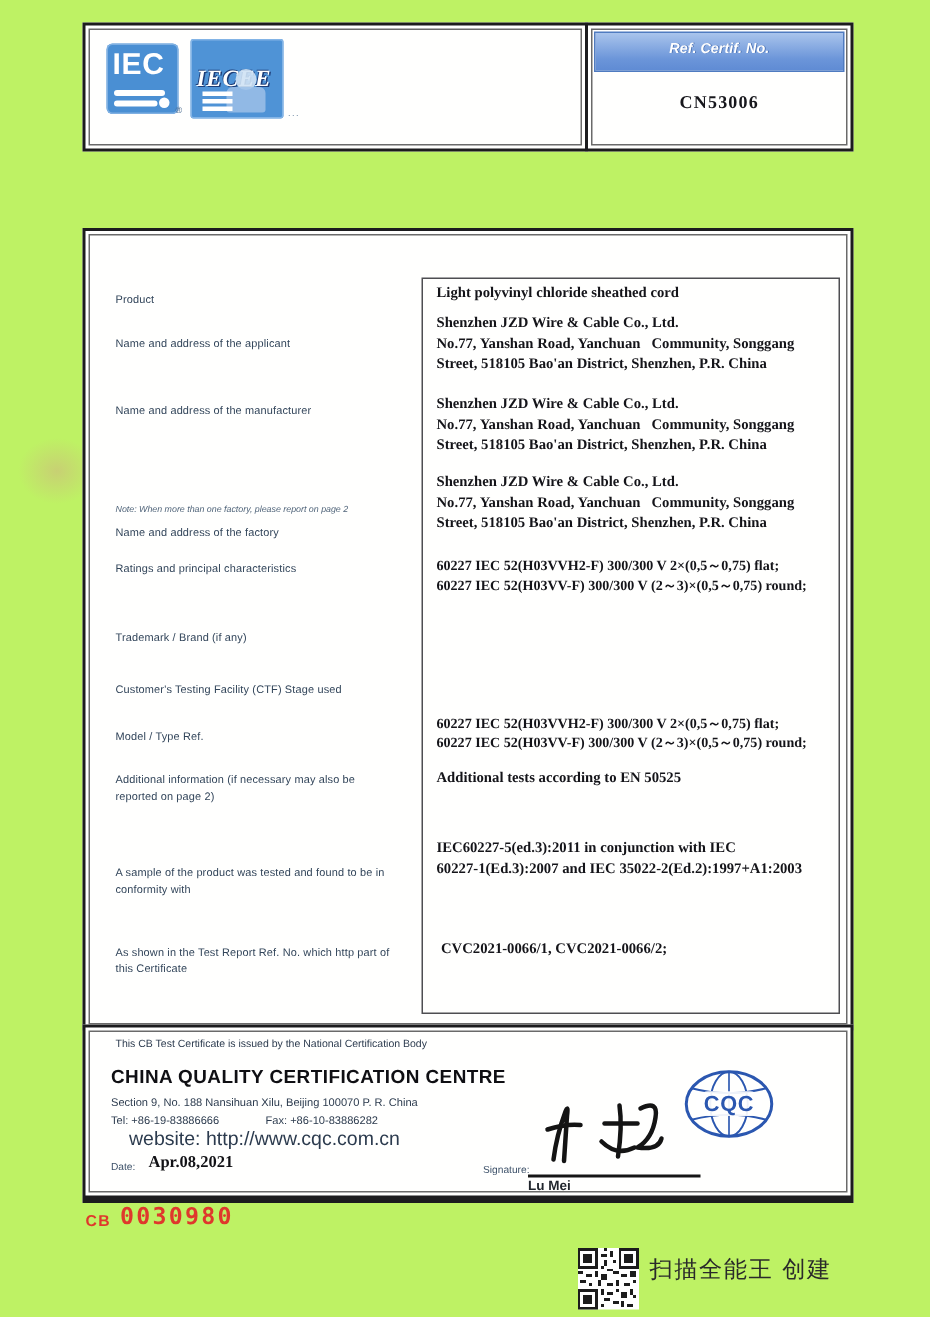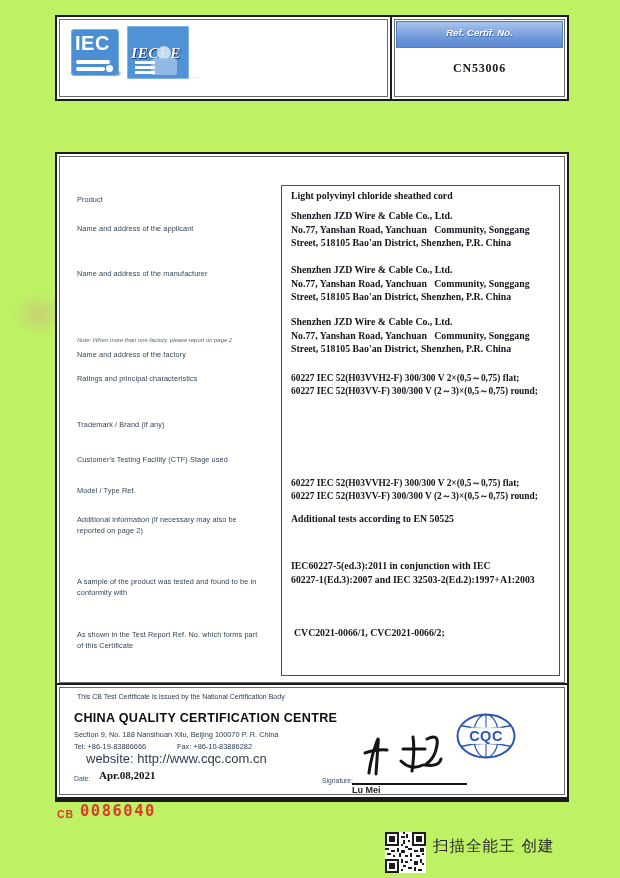--- a/index.html
+++ b/index.html
@@ -74,40 +74,40 @@
     <div class="lbl" style="left:20px;top:70px;width:180px;">Name and address of the applicant</div>
     <div class="lbl" style="left:20px;top:115px;width:190px;">Name and address of the manufacturer</div>
     <div class="lbl" style="left:20px;top:167px;width:190px;margin-top:29px;">Name and address of the factory</div>
     <div class="note" style="left:20px;top:183px;width:200px;">Note: When more than one factory, please report on page 2</div>
     <div class="lbl" style="left:20px;top:220px;width:190px;">Ratings and principal characteristics</div>
     <div class="lbl" style="left:20px;top:266px;width:190px;">Trademark / Brand (if any)</div>
     <div class="lbl" style="left:20px;top:301px;width:200px;">Customer's Testing Facility (CTF) Stage used</div>
     <div class="lbl" style="left:20px;top:332px;width:190px;">Model / Type Ref.</div>
     <div class="lbl" style="left:20px;top:361px;width:188px;">Additional information (if necessary may also be reported on page 2)</div>
     <div class="lbl" style="left:20px;top:423px;width:186px;">A sample of the product was tested and found to be in conformity with</div>
-    <div class="lbl" style="left:20px;top:476px;width:186px;">As shown in the Test Report Ref. No. which forms part of this Certificate</div>
+    <div class="lbl" style="left:20px;top:476px;width:186px;">As shown in the Test Report Ref. No. which http part of this Certificate</div>
 
     <div class="valbox">
       <div class="val" style="left:9px;top:3px;width:260px;">Light polyvinyl chloride sheathed cord</div>
       <div class="val" style="left:9px;top:23px;width:262px;">Shenzhen JZD Wire &amp; Cable Co., Ltd.
 No.77, Yanshan Road, Yanchuan   Community, Songgang
 Street, 518105 Bao'an District, Shenzhen, P.R. China</div>
       <div class="val" style="left:9px;top:77px;width:262px;">Shenzhen JZD Wire &amp; Cable Co., Ltd.
 No.77, Yanshan Road, Yanchuan   Community, Songgang
 Street, 518105 Bao'an District, Shenzhen, P.R. China</div>
       <div class="val" style="left:9px;top:129px;width:262px;">Shenzhen JZD Wire &amp; Cable Co., Ltd.
 No.77, Yanshan Road, Yanchuan   Community, Songgang
 Street, 518105 Bao'an District, Shenzhen, P.R. China</div>
       <div class="val" style="left:9px;top:186px;width:266px;font-size:9.4px;line-height:13px;">60227 IEC 52(H03VVH2-F) 300/300 V 2×(0,5～0,75) flat;
 60227 IEC 52(H03VV-F) 300/300 V (2～3)×(0,5～0,75) round;</div>
       <div class="val" style="left:9px;top:291px;width:266px;font-size:9.4px;line-height:13px;">60227 IEC 52(H03VVH2-F) 300/300 V 2×(0,5～0,75) flat;
 60227 IEC 52(H03VV-F) 300/300 V (2～3)×(0,5～0,75) round;</div>
       <div class="val" style="left:9px;top:326px;width:262px;">Additional tests according to EN 50525</div>
       <div class="val" style="left:9px;top:373px;width:266px;">IEC60227-5(ed.3):2011 in conjunction with IEC
-60227-1(Ed.3):2007 and IEC 32503-2(Ed.2):1997+A1:2003</div>
+60227-1(Ed.3):2007 and IEC 35022-2(Ed.2):1997+A1:2003</div>
       <div class="val" style="left:12px;top:440px;width:262px;font-family:Liberation Serif, serif;">CVC2021-0066/1, CVC2021-0066/2;</div>
     </div>
   </div>
 
   <div class="dframe" style="left:55px;top:683px;width:510px;height:112px;border-bottom-width:5px;">
     <div class="issuer-small" style="left:20px;top:7px;">This CB Test Certificate is issued by the National Certification Body</div>
     <div class="abs" style="left:17px;top:26px;font-weight:bold;font-size:12.6px;letter-spacing:.3px;color:#0f0f13;">CHINA QUALITY CERTIFICATION CENTRE</div>
     <div class="issuer-small" style="left:17px;top:45px;font-size:7.4px;">Section 9, No. 188 Nansihuan Xilu, Beijing 100070 P. R. China</div>
     <div class="issuer-small" style="left:17px;top:57px;font-size:7.4px;">Tel: +86-19-83886666</div>
     <div class="issuer-small" style="left:120px;top:57px;font-size:7.4px;">Fax: +86-10-83886282</div>
@@ -138,21 +138,21 @@
         <path d="M6,13.5 Q31,20 56,13.5" stroke-width="1.3"></path>
         <path d="M6,34.5 Q31,28 56,34.5" stroke-width="1.3"></path>
         <path d="M31,2.5 v43" stroke-width="1.1"></path>
       </g>
       <rect x="9" y="15.5" width="44" height="16.5" rx="8" fill="#ffffff" opacity="0.92"></rect>
       <text x="31" y="28.5" text-anchor="middle" font-family="Liberation Sans, DejaVu Sans, sans-serif" font-size="14.5" font-weight="bold" fill="#2b57b0" letter-spacing="0.5">CQC</text>
     </svg>
   </div>
 
   <div class="abs redno" style="left:57px;top:808px;font-family:Liberation Sans, sans-serif;font-size:10.5px;font-weight:600;letter-spacing:1px;">CB</div>
-  <div class="abs redno" style="left:80px;top:802px;font-family:'DejaVu Sans Mono','Liberation Mono',monospace;font-size:15.5px;font-weight:bold;letter-spacing:1.5px;">0086040</div>
+  <div class="abs redno" style="left:80px;top:802px;font-family:'DejaVu Sans Mono','Liberation Mono',monospace;font-size:15.5px;font-weight:bold;letter-spacing:1.5px;">0030980</div>
 
   <svg class="abs" style="left:385px;top:832px;" width="41" height="41" viewBox="0 0 21 21" shape-rendering="crispEdges">
     <rect width="21" height="21" fill="#ffffff"></rect>
     <g fill="#1c1c1c">
       <rect x="0" y="0" width="7" height="7"></rect>
         <rect x="14" y="0" width="7" height="7"></rect>
         <rect x="0" y="14" width="7" height="7"></rect>
       <rect x="1" y="1" width="5" height="5" fill="#ffffff"></rect>
         <rect x="15" y="1" width="5" height="5" fill="#ffffff"></rect>
         <rect x="1" y="15" width="5" height="5" fill="#ffffff"></rect>

